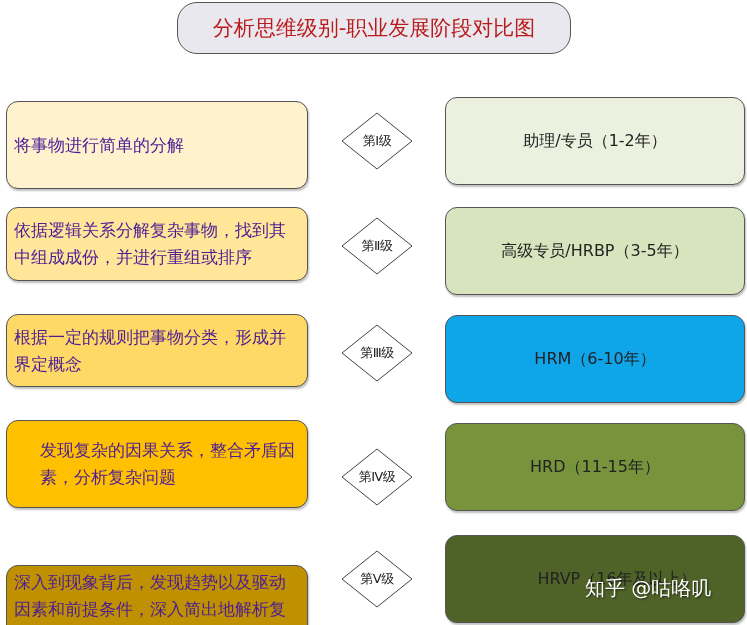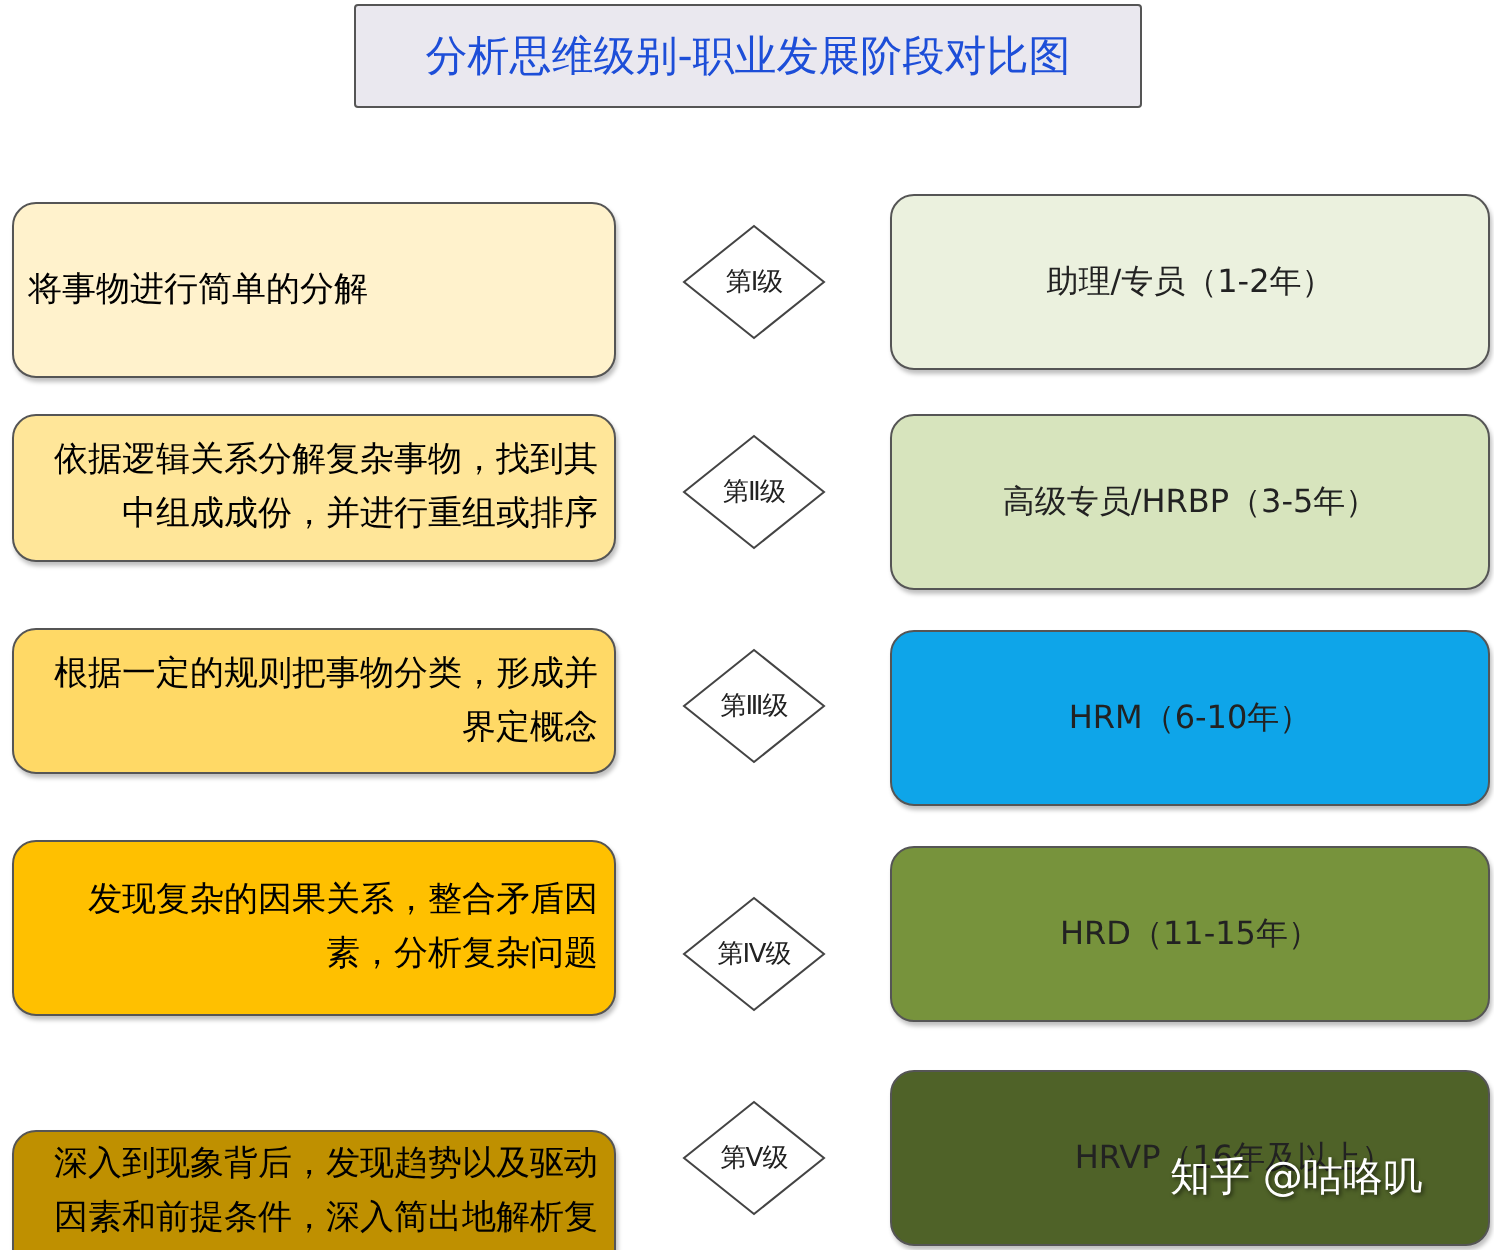--- a/index.html
+++ b/index.html
@@ -3,32 +3,31 @@
   <meta charset="utf-8">
   <style>
     html, body { margin: 0; padding: 0; }
     body {
       width: 747px; height: 625px; position: relative; overflow: hidden;
       background: #ffffff;
       font-family: "DejaVu Sans", "Liberation Sans", sans-serif;
     }
     .title-box {
       position: absolute; left: 177px; top: 2px; width: 394px; height: 52px;
-      background: #eae8ef; border: 1.5px solid #555; border-radius: 2px;
+      background: #eae8ef; border: 1.5px solid #555; border-radius: 20px;
       box-sizing: border-box; display: flex; align-items: center; justify-content: center;
-      font-family: "DejaVu Sans", sans-serif; font-size: 21px; color: #1d4ed8;
+      font-family: "DejaVu Sans", sans-serif; font-size: 21px; color: #b91c1c;
     }
     .left-box {
       position: absolute; left: 6px; width: 302px; box-sizing: border-box;
       border: 1.5px solid #555; border-radius: 12px;
       display: flex; align-items: center;
       padding: 0 8px 0 7px;
-      font-family: "DejaVu Serif", serif; font-size: 17px; line-height: 27px; color: #000000;
+      font-family: "DejaVu Serif", serif; font-size: 17px; line-height: 27px; color: #4c1d95;
       box-shadow: 1px 2px 2px rgba(0,0,0,0.25);
-      text-align: right;
     }
     .diamond {
       position: absolute; left: 341px; width: 72px; height: 58px;
     }
     .diamond svg { position: absolute; left: 0; top: 0; }
     .diamond .dlabel {
       position: absolute; left: 0; top: 0; width: 72px; height: 58px;
       display: flex; align-items: center; justify-content: center;
       font-family: "DejaVu Sans", sans-serif; font-size: 13px; color: #222; letter-spacing: -0.5px;
     }

